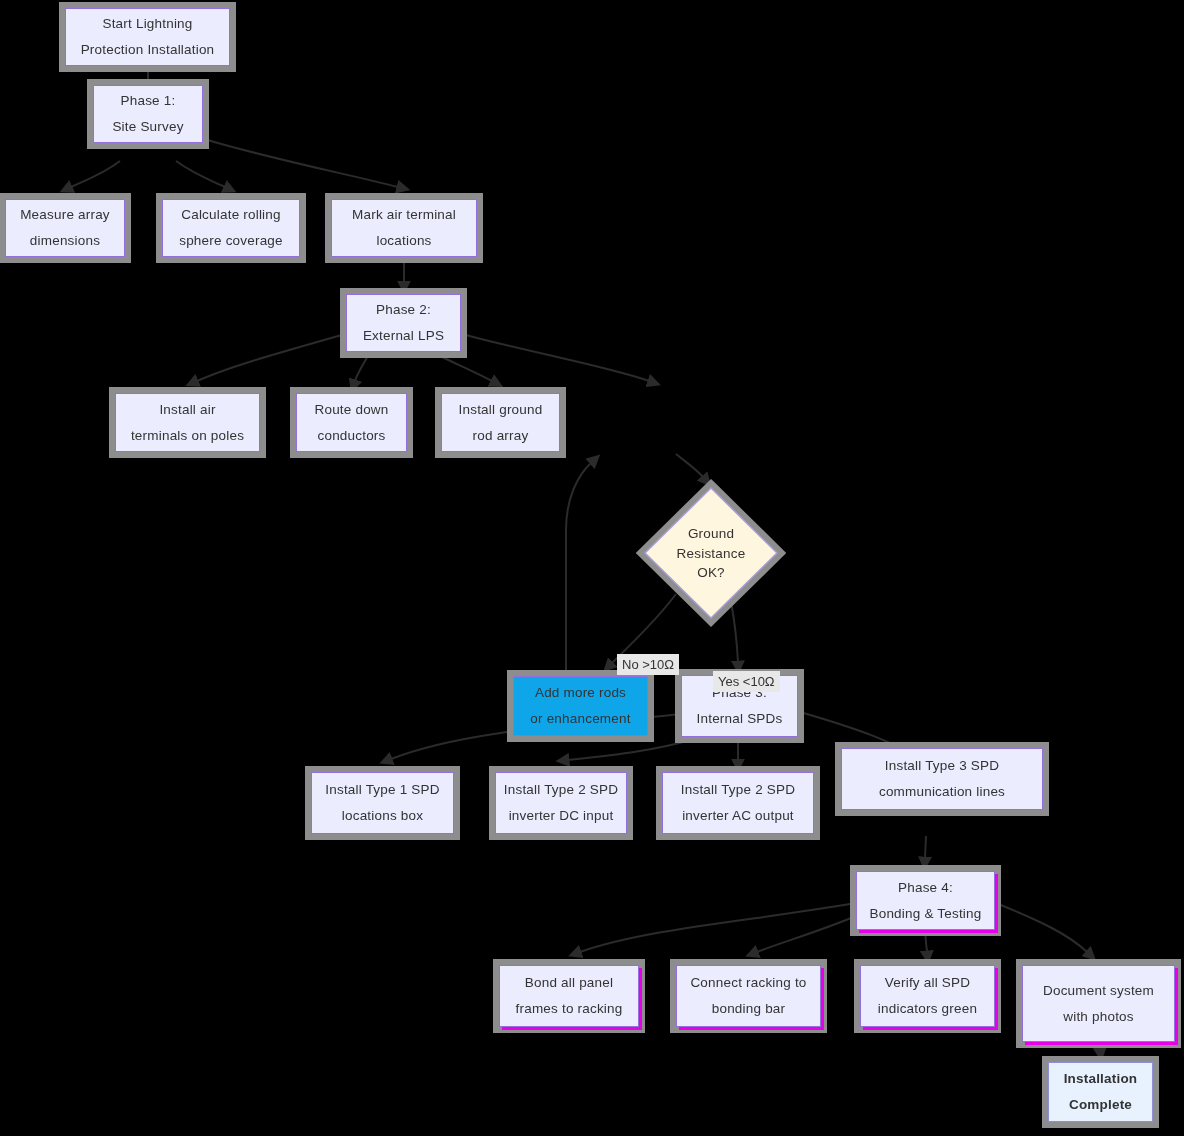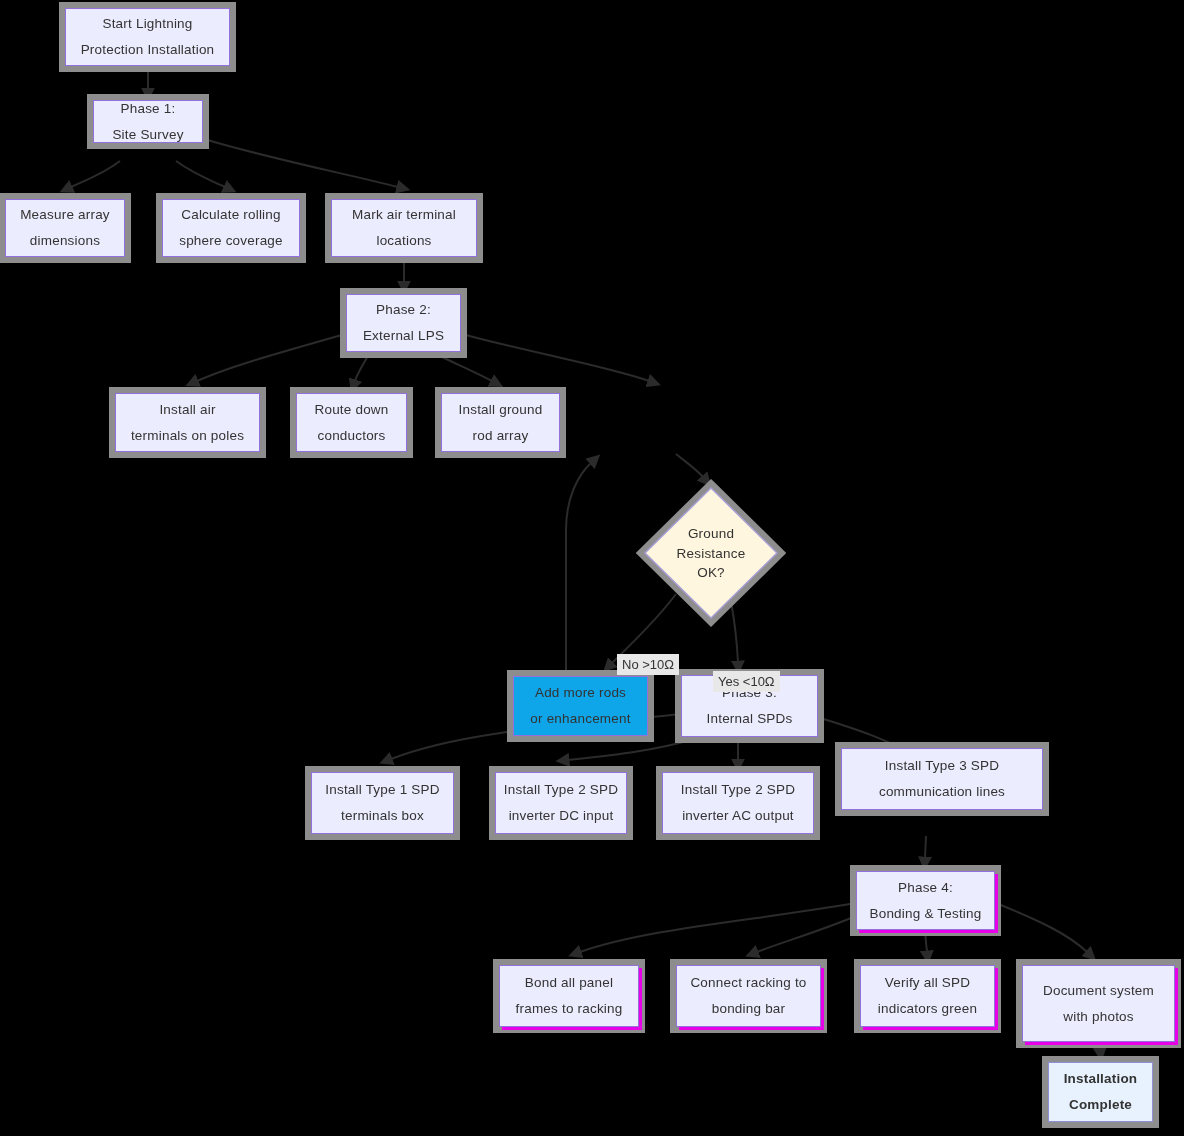--- a/index.html
+++ b/index.html
@@ -59,21 +59,21 @@
       <polygon points="711,488 777,553 711,618 645,553" fill="none" stroke="#8d8d8d" stroke-width="13"></polygon>
       <polygon points="711,488 777,553 711,618 645,553" fill="#fff6df" stroke="#a89ed6" stroke-width="1.5"></polygon>
     </g>
   </svg>
 
   <div class="node" style="left:65px;top:8px;width:165px;height:58px">
     <span>Start Lightning</span>
     <span>Protection Installation</span>
   </div>
 
-  <div class="node" style="left:93px;top:100px;width:110px;height:43px">
+  <div class="node" style="left:93px;top:85px;width:110px;height:58px">
     <span>Phase 1:</span>
     <span>Site Survey</span>
   </div>
 
   <div class="node" style="left:5px;top:199px;width:120px;height:58px">
     <span>Measure array</span>
     <span>dimensions</span>
   </div>
 
   <div class="node" style="left:162px;top:199px;width:138px;height:58px">
@@ -111,28 +111,28 @@
     <div>Ground</div>
     <div>Resistance</div>
     <div>OK?</div>
   </div>
 
   <div class="node pink" style="left:513px;top:676px;width:135px;height:60px">
     <span>Add more rods</span>
     <span>or enhancement</span>
   </div>
 
-  <div class="node" style="left:681px;top:675px;width:137px;height:62px">
+  <div class="node" style="left:681px;top:675px;width:117px;height:62px">
     <span>Phase 3:</span>
     <span>Internal SPDs</span>
   </div>
 
   <div class="node" style="left:311px;top:772px;width:143px;height:62px">
     <span>Install Type 1 SPD</span>
-    <span>terminals box</span>
+    <span>locations box</span>
   </div>
 
   <div class="node" style="left:495px;top:772px;width:132px;height:62px">
     <span>Install Type 2 SPD</span>
     <span>inverter DC input</span>
   </div>
 
   <div class="node" style="left:662px;top:772px;width:152px;height:62px">
     <span>Install Type 2 SPD</span>
     <span>inverter AC output</span>

